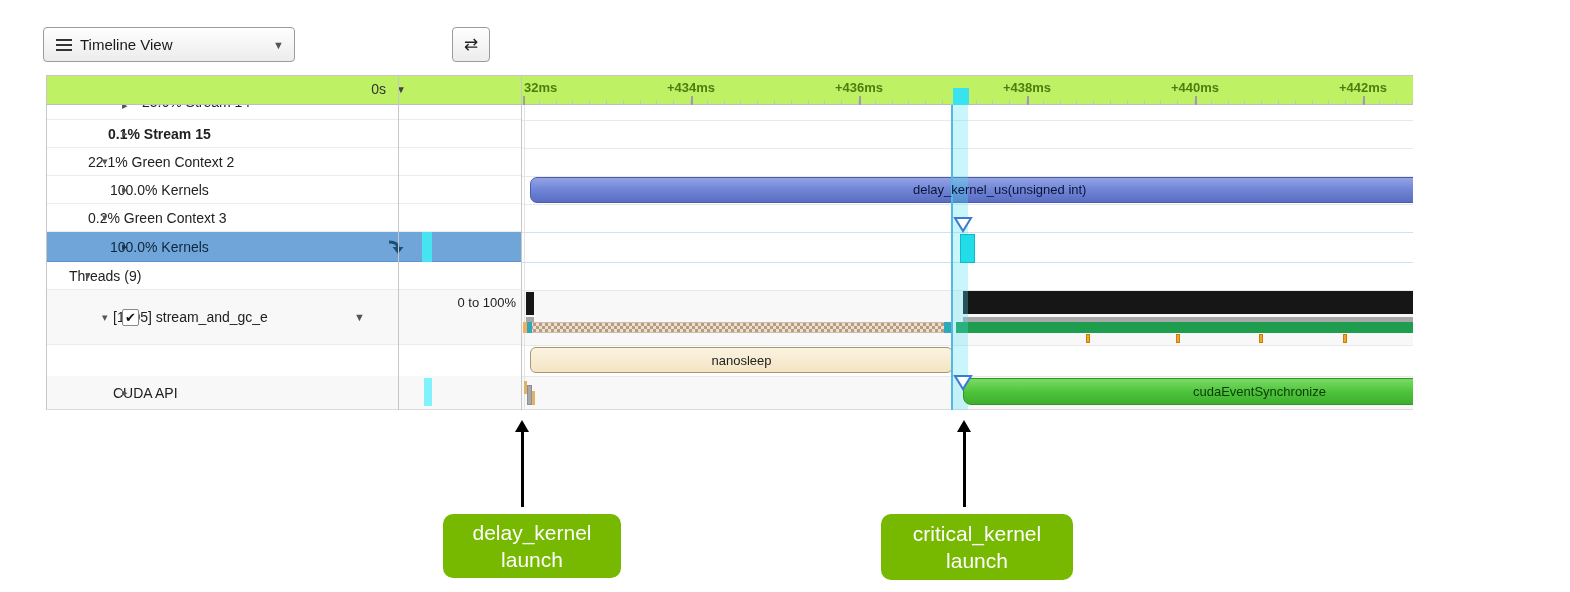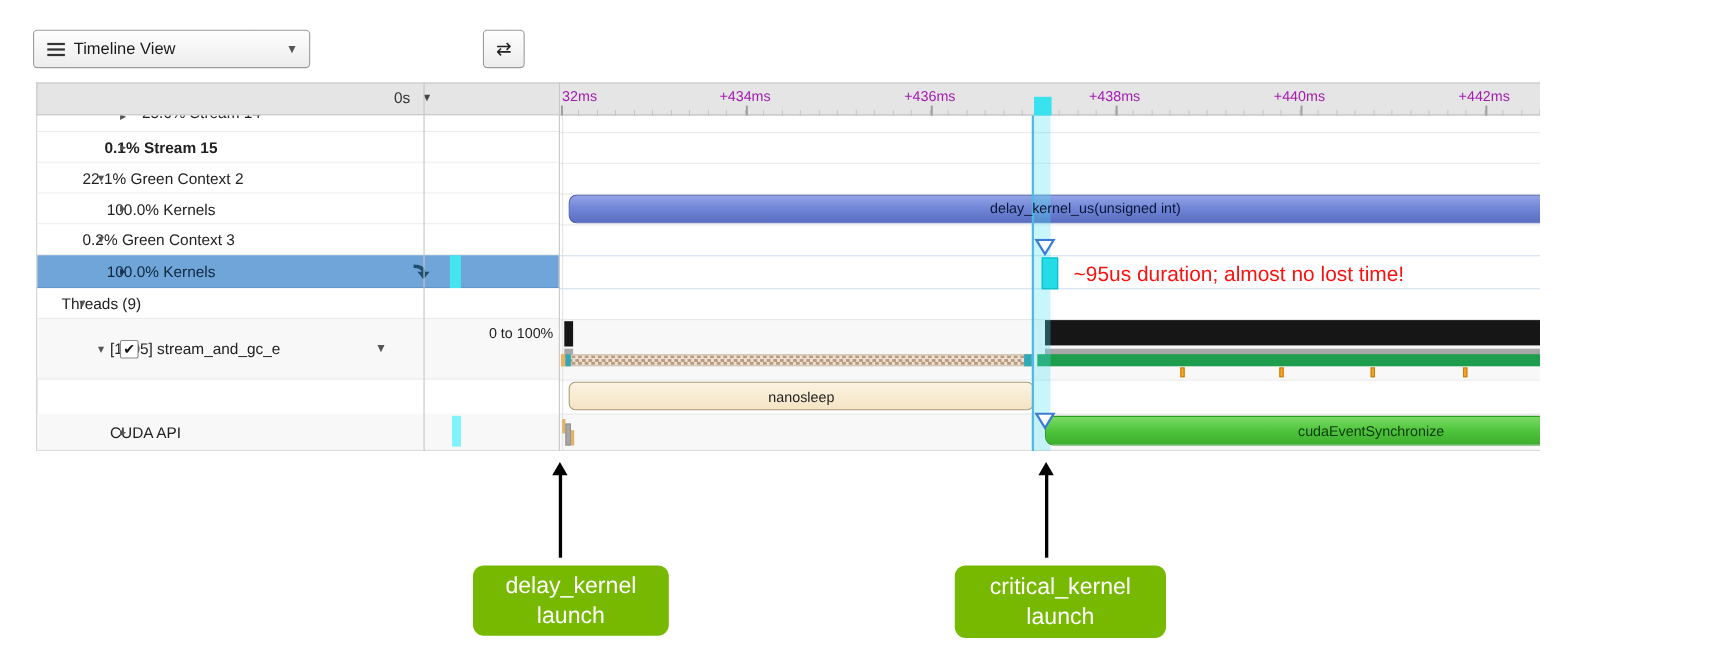--- a/index.html
+++ b/index.html
@@ -1,38 +1,38 @@
 <!DOCTYPE html>
 <html><head>
 <meta charset="utf-8">
 <style>
   * { margin:0; padding:0; box-sizing:border-box; }
   html,body { background:#ffffff; }
   body { font-family:"Liberation Sans", sans-serif; }
-  #app { position:relative; width:1400px; height:592px; background:#fff; overflow:hidden; }
+  #app { position:relative; width:1400px; height:592px; background:#fff; overflow:hidden;margin-left:13px; }
 
   
   .tb-btn { position:absolute; top:27px; height:35px; border:1px solid #9b9b9b; border-radius:4px;
             background:linear-gradient(#fefefe,#ececec); display:flex; align-items:center;
             font-size:15px; color:#1a1a1a; cursor:default; }
   .hamburger { width:16px; height:12px; display:inline-block; margin:0 8px 0 12px;
                border-top:2px solid #333; border-bottom:2px solid #333; position:relative; }
   .hamburger::after { content:""; position:absolute; left:0; right:0; top:3px; height:2px; background:#333; }
   .caret { color:#555; font-size:11px; margin-left:auto; margin-right:10px; }
   .eye-icon { margin:0 7px 0 10px; }
   .swap-glyph { width:100%; text-align:center; font-size:17px; color:#222; }
 
   
   #panel { position:absolute; left:33px; top:75px; width:1537px; height:335px;
            border-top:1px solid #c6c6c6; border-left:1px solid #c6c6c6; border-bottom:1px solid #d9d9d9; }
-  .hdr { position:absolute; left:33px; top:75px; height:30px; background:#e5e5e5; border-bottom:1px solid #bdbdbd; }
+  .hdr { position:absolute; left:33px; top:75px; height:30px; background:#bef264; border-bottom:1px solid #bdbdbd; }
   .vdiv { position:absolute; top:75px; width:1px; background:#c6c6c6; z-index:5; }
 
   
-  .ruler-label { position:absolute; top:80px; font-size:13px; color:#a21caf; white-space:nowrap; }
+  .ruler-label { position:absolute; top:80px; font-size:13px; color:#4d7c0f; white-space:nowrap;font-weight:bold; }
   .tickstrip { position:absolute; left:508px; top:96px; width:1062px; height:9px;
     background:
       repeating-linear-gradient(90deg, #9e9e9e 0 2px, transparent 2px 168px),
       repeating-linear-gradient(90deg, transparent 0 2px, transparent 2px 15.8px, #c4c4c4 15.8px 16.8px);
     background-position:2px 0, 2px 4px; background-size:auto 9px, auto 5px; background-repeat:repeat-x; }
 
   
   .row { position:absolute; left:34px; width:474px; display:flex; align-items:center;
          font-size:14px; color:#212121; border-bottom:1px solid #ececec; background:#fff; }
   .row .lbl { white-space:nowrap; }
@@ -182,21 +182,20 @@
   <div class="band-ruler-chip"></div>
 
   <div class="delay-bar"></div>
   <div class="delay-bar-label">delay_kernel_us(unsigned int)</div>
 
   <svg class="tri" style="left:940px;top:217px;" viewBox="0 0 20 16">
     <polygon points="2,1 18,1 10,14" fill="#ffffff" stroke="#3a7bd5" stroke-width="2"></polygon>
   </svg>
 
   <div class="kernel-chip"></div>
-  <div class="annot-red">~95us duration; almost no lost time!</div>
 
   <div style="position:absolute;left:513px;top:292px;width:8px;height:23px;background:#161616;z-index:2;"></div>
   <div style="position:absolute;left:513px;top:317px;width:8px;height:6px;background:#a8a8a8;z-index:2;"></div>
   <div class="checker"></div>
   <div style="position:absolute;left:510px;top:322px;width:4px;height:11px;background:#f0b060;z-index:3;"></div>
   <div style="position:absolute;left:514px;top:322px;width:5px;height:11px;background:#2fa8b8;z-index:3;"></div>
   <div style="position:absolute;left:931px;top:322px;width:7px;height:11px;background:#2fa8b8;z-index:3;"></div>
 
   <div style="position:absolute;left:950px;top:291px;width:598px;height:23px;background:#161616;z-index:2;"></div>
   <div style="position:absolute;left:950px;top:317px;width:598px;height:6px;background:#a8a8a8;z-index:2;"></div>

